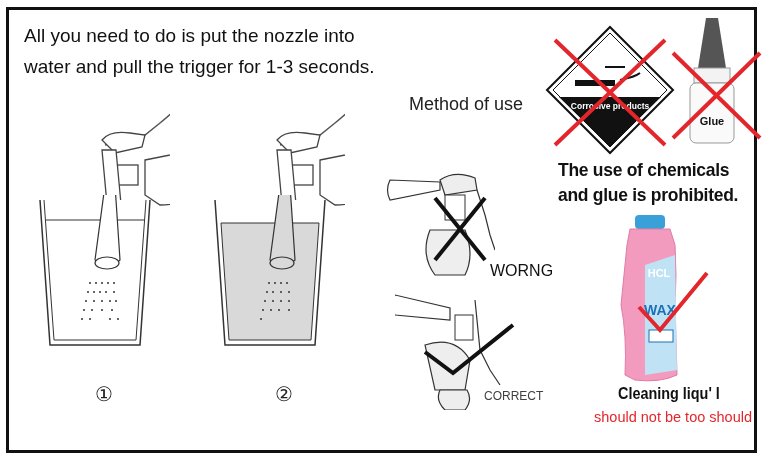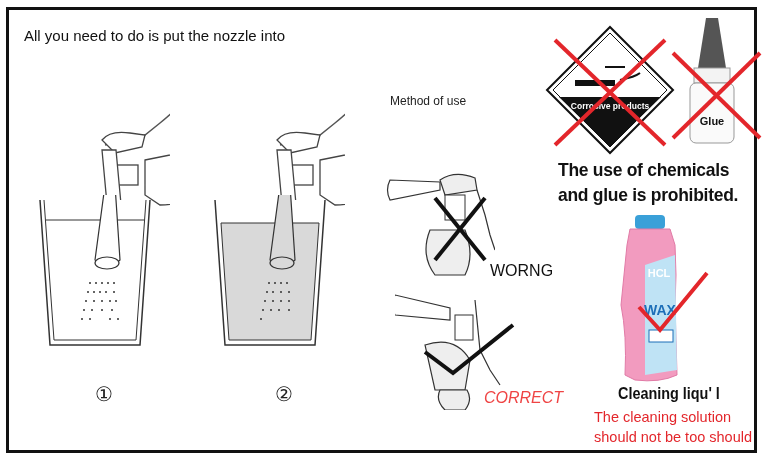--- a/index.html
+++ b/index.html
@@ -1,35 +1,36 @@
 <!DOCTYPE html>
 <html><head>
 <meta charset="utf-8">
 <style>
   html,body{margin:0;padding:0;background:#fff;}
   body{width:768px;height:460px;position:relative;overflow:hidden;font-family:"Liberation Sans",sans-serif;}
   .frame{position:absolute;left:6px;top:7px;width:751px;height:446px;border:3px solid #111;box-sizing:border-box;background:#fff;}
   .abs{position:absolute;}
-  .intro{left:24px;top:20px;font-size:15px;line-height:31px;color:#111;}
-  .method{left:390px;top:94px;font-size:12px;color:#222;}
+  .intro{left:24px;top:20px;font-size:19px;line-height:31px;color:#111;}
+  .method{left:409px;top:94px;font-size:18px;color:#222;}
   .prohib{left:558px;top:157px;font-size:19px;font-weight:bold;line-height:25px;color:#111;font-family:"Liberation Sans",sans-serif;letter-spacing:-0.3px;transform:scaleX(0.92);transform-origin:left top;}
   .wrong{left:490px;top:262px;font-size:16px;color:#111;text-align:right;}
-  .correct{left:484px;top:389px;font-size:16px;color:#ef4444;font-style:italic;}
+  .correct{left:484px;top:389px;font-size:12px;color:#404040;}
   .liquid{left:618px;top:385px;font-size:16px;font-weight:bold;color:#111;transform:scaleX(0.9);transform-origin:left top;}
   .note{left:594px;top:407px;font-size:14.5px;line-height:20px;color:#e3262b;}
   .num{font-family:"DejaVu Serif",serif;font-size:20px;color:#222;}
   svg{position:absolute;}
 </style>
 </head>
 <body>
 
 <div class="frame"></div>
 
 <div class="abs intro">
   <div>All you need to do is put the nozzle into</div>
+  <div>water and pull the trigger for 1-3 seconds.</div>
 </div>
 
 <svg style="left:30px;top:105px" width="140" height="150" viewBox="0 0 140 150">
 
   <path d="M75 40 L115 30 L130 18 Q140 10 150 0" fill="none" stroke="#555" stroke-width="1.5"></path>
   <path d="M72 35 Q80 25 100 28 L115 30 L112 42 L85 48 Z" fill="#fff" stroke="#444" stroke-width="1.3"></path>
   <rect x="78" y="60" width="30" height="20" fill="#fff" stroke="#444" stroke-width="1.3"></rect>
   <path d="M115 55 L150 48 Q168 60 165 80 Q160 100 130 100 L115 90 Z" fill="#fff" stroke="#444" stroke-width="1.3"></path>
   <path d="M72 45 L78 110 L92 110 L86 45 Z" fill="#fff" stroke="#444" stroke-width="1.3"></path>
 </svg>
@@ -151,15 +152,14 @@
   <rect x="20" y="0" width="30" height="14" rx="4" fill="#3aa0d8"></rect>
   <path d="M15 14 L55 14 L60 30 Q62 60 60 90 L62 160 Q45 168 20 165 L10 160 Q12 120 6 90 L12 30 Z" fill="#f29bbf" stroke="#e17aa6"></path>
   <path d="M30 50 L60 40 L62 155 L30 160 Z" fill="#bfe3f5"></path>
   <text x="44" y="62" font-size="11" font-weight="bold" fill="#fff" text-anchor="middle" font-family="Liberation Sans, sans-serif">HCL</text>
   <text x="45" y="100" font-size="14" font-weight="bold" fill="#1d6fb8" text-anchor="middle" font-family="Liberation Sans, sans-serif">WAX</text>
   <rect x="34" y="115" width="24" height="12" fill="#fff" stroke="#1d6fb8"></rect>
   <polyline points="24,92 45,115 92,58" fill="none" stroke="#e3262b" stroke-width="4"></polyline>
 </svg>
 <div class="abs liquid">Cleaning liqu' l</div>
 <div class="abs note">
-  <div>The cleaning solution</div>
   <div>should not be too should</div>
 </div>
 
 </body></html>

